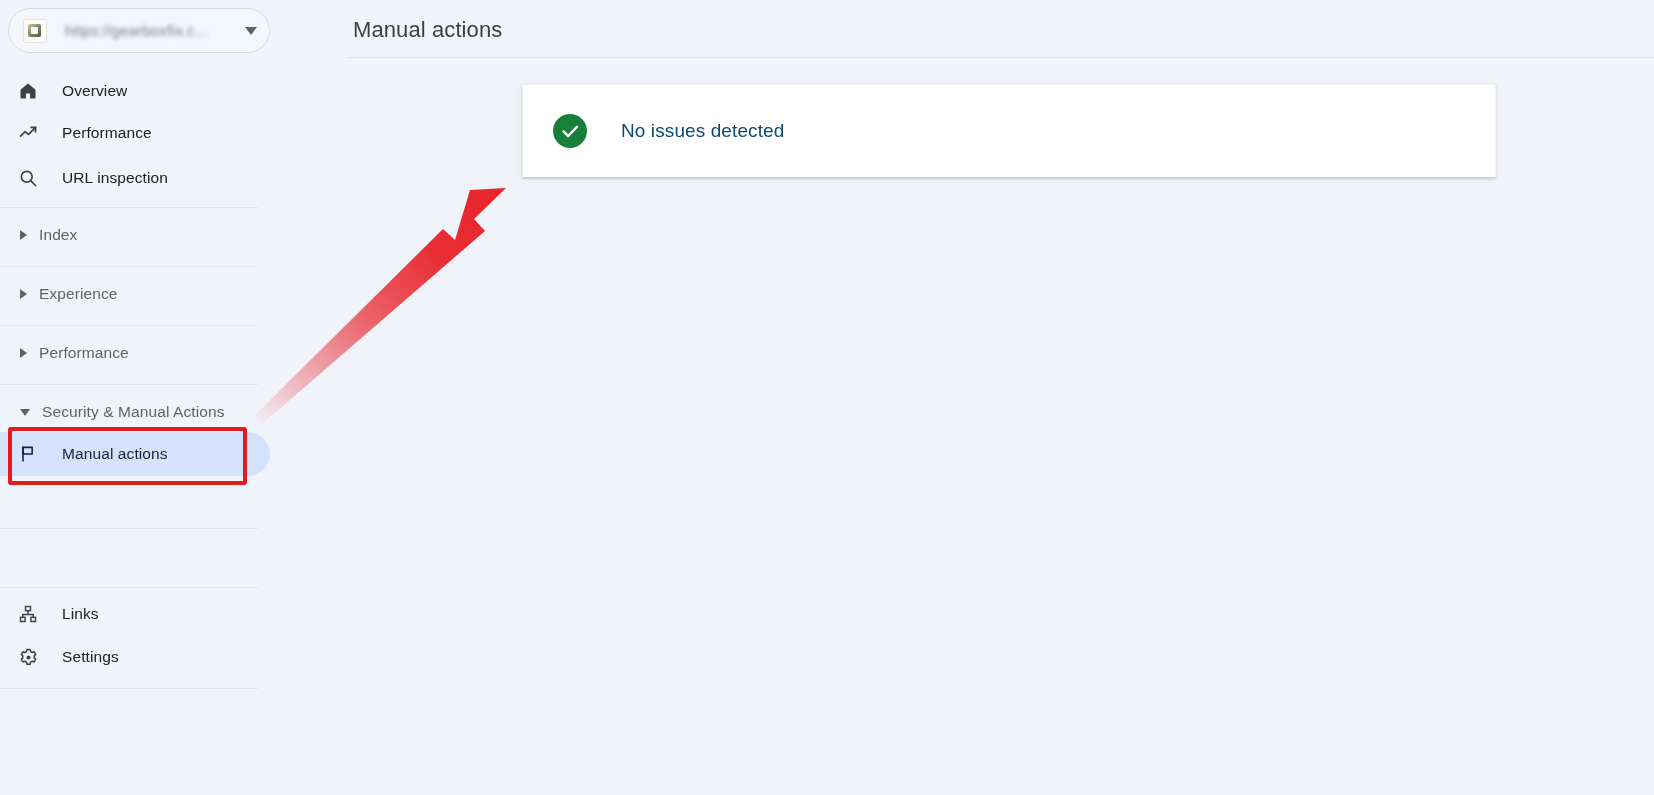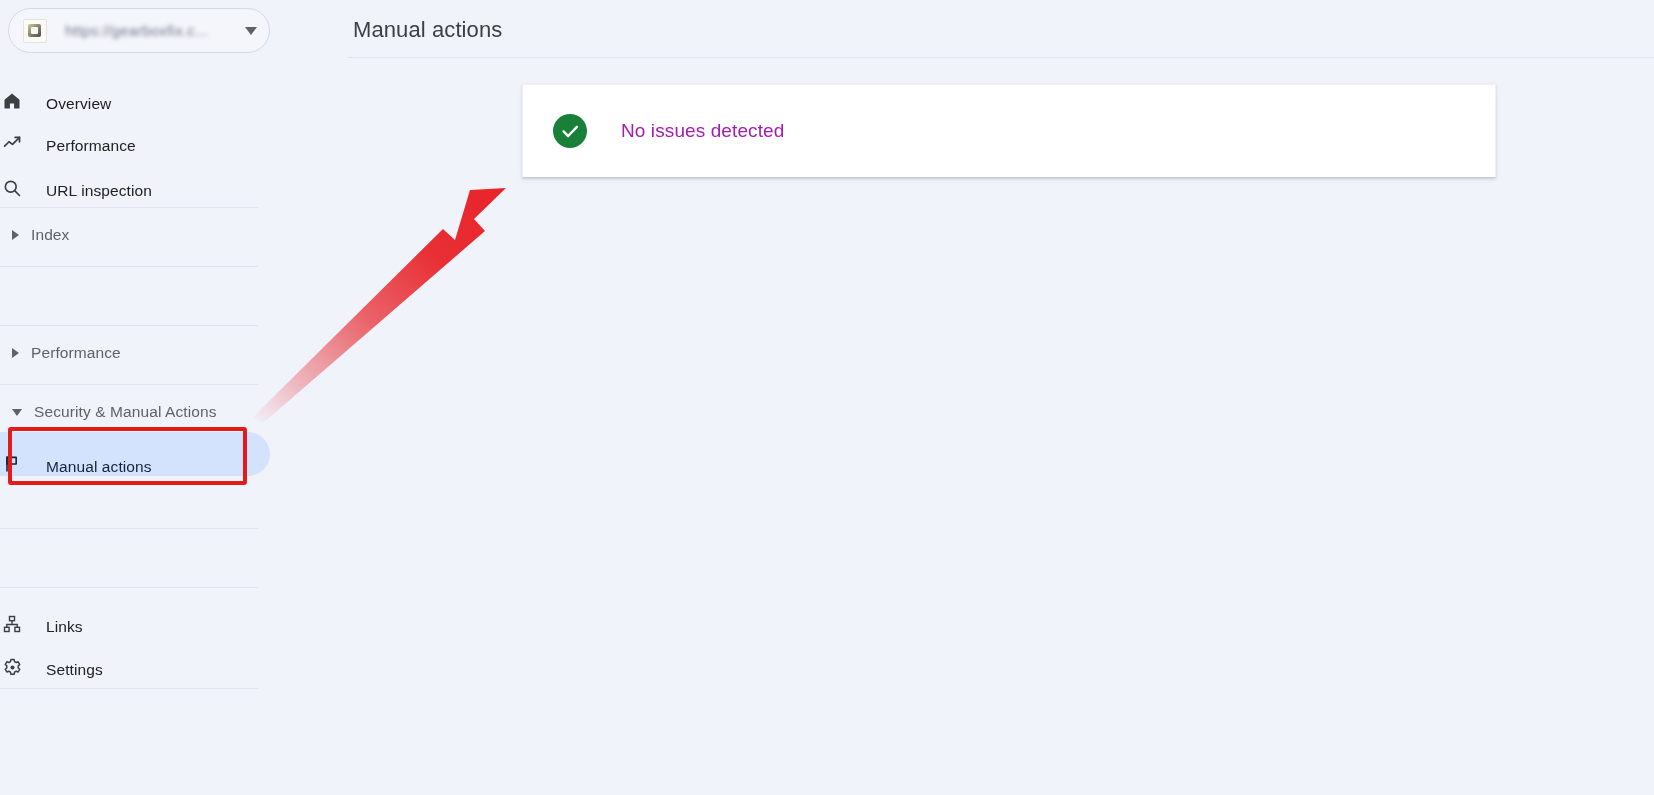--- a/index.html
+++ b/index.html
@@ -102,22 +102,23 @@
     height: 1px;
     background: #e2e5ef;
   }
 
   .nav-item {
     position: absolute;
     left: 0;
     height: 44px;
     width: 270px;
     display: flex;
-    align-items: flex-end;
-    box-sizing: border-box;
+    align-items: center;
+    box-sizing: border-box;
+    padding-left: 16px;
     cursor: pointer;
     border-radius: 0 22px 22px 0;
   }
   .nav-item .ico {
     width: 24px;
     height: 24px;
     flex: 0 0 24px;
     display: flex;
     align-items: center;
     justify-content: center;
@@ -131,21 +132,21 @@
     letter-spacing: .1px;
   }
   .nav-item.selected {
     background: #d3e2fd;
   }
   .nav-item.selected .label { color: #18223b; }
 
   
   .section-head {
     position: absolute;
-    left: 0;
+    left: 8px;
     height: 44px;
     width: 270px;
     display: flex;
     align-items: center;
     box-sizing: border-box;
     padding-left: 12px;
     cursor: pointer;
   }
   .section-head .tri {
     width: 0; height: 0;
@@ -215,21 +216,21 @@
     flex: 0 0 34px;
     border-radius: 50%;
     background: #188038;
     display: flex;
     align-items: center;
     justify-content: center;
   }
   #status-text {
     margin-left: 34px;
     font-size: 19px;
-    color: #a21caf;
+    color: #0c4a6e;
     letter-spacing: .1px;
   }
 
   
   #annotation-layer {
     position: absolute;
     left: 0; top: 0;
     width: 1654px; height: 795px;
     pointer-events: none;
   }
@@ -284,20 +285,24 @@
     </div>
   </div>
 
   <div class="divider" style="top:207px"></div>
   <div class="section-head" style="top:213px">
     <span class="tri"></span>
     <span class="label">Index</span>
   </div>
 
   <div class="divider" style="top:266px"></div>
+  <div class="section-head" style="top:272px">
+    <span class="tri"></span>
+    <span class="label">Experience</span>
+  </div>
 
   <div class="divider" style="top:325px"></div>
   <div class="section-head" style="top:331px">
     <span class="tri"></span>
     <span class="label">Performance</span>
   </div>
 
   <div class="divider" style="top:384px"></div>
   <div class="section-head open" style="top:390px">
     <span class="tri"></span>

